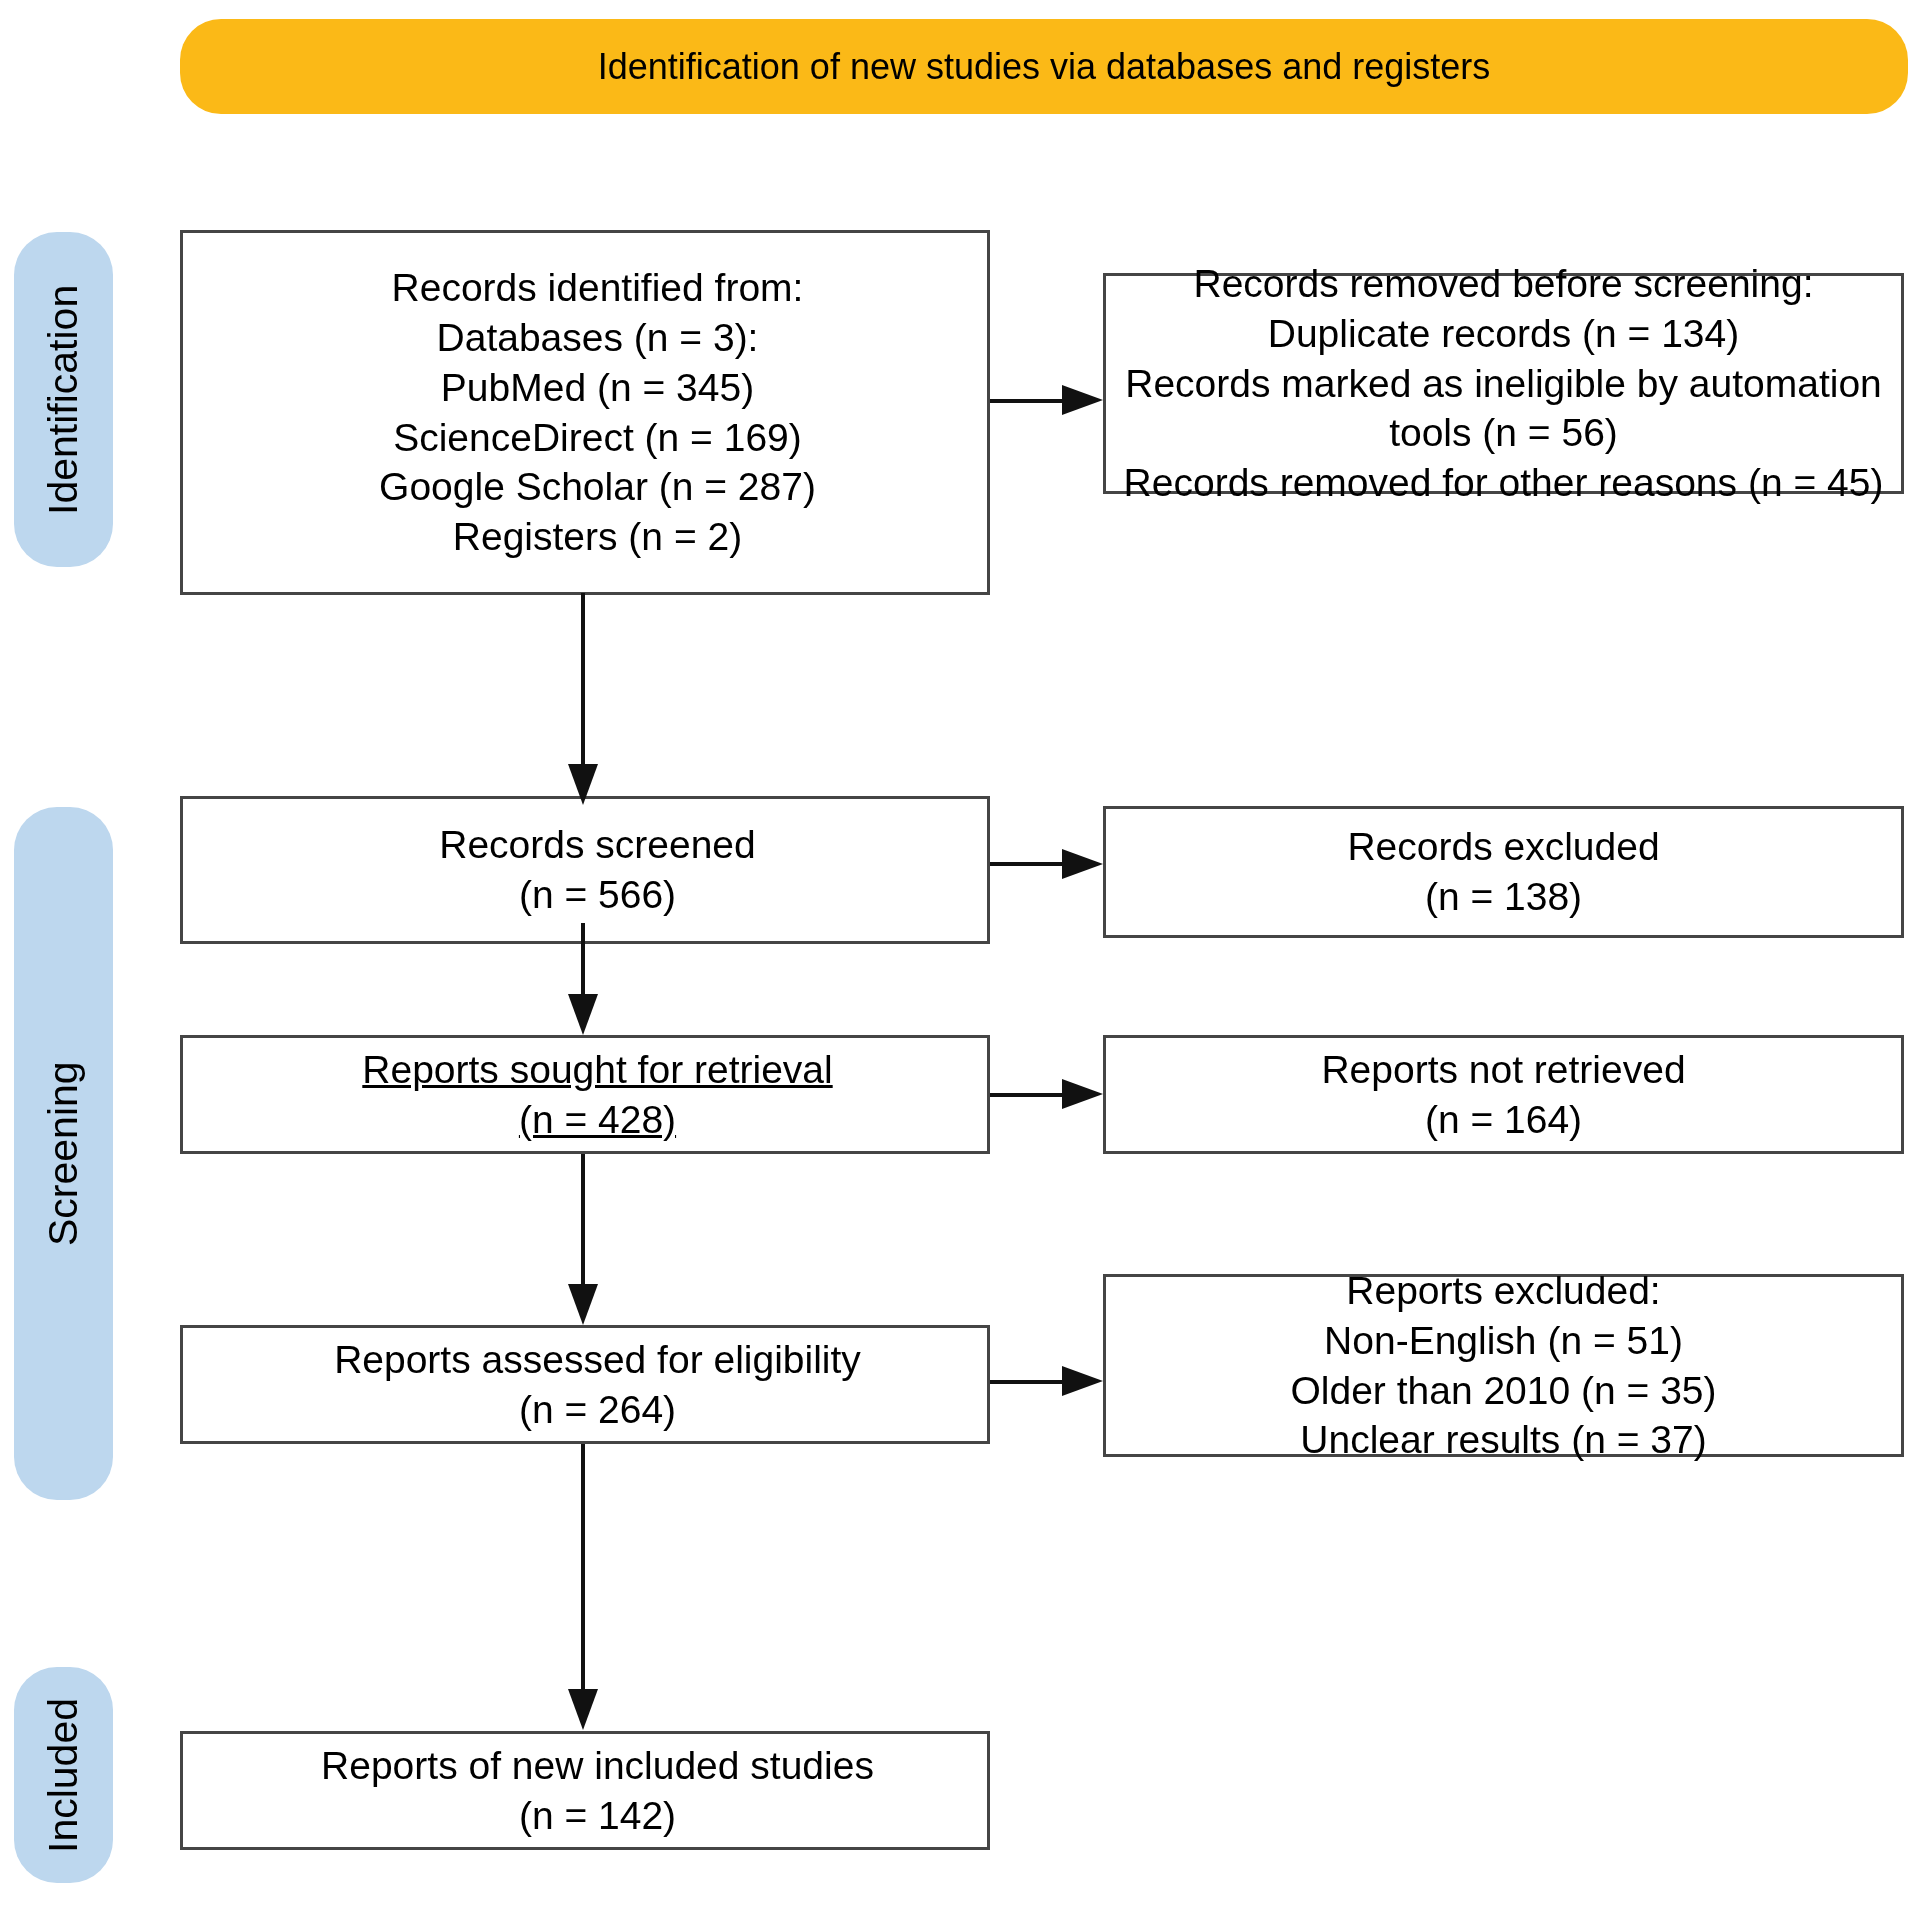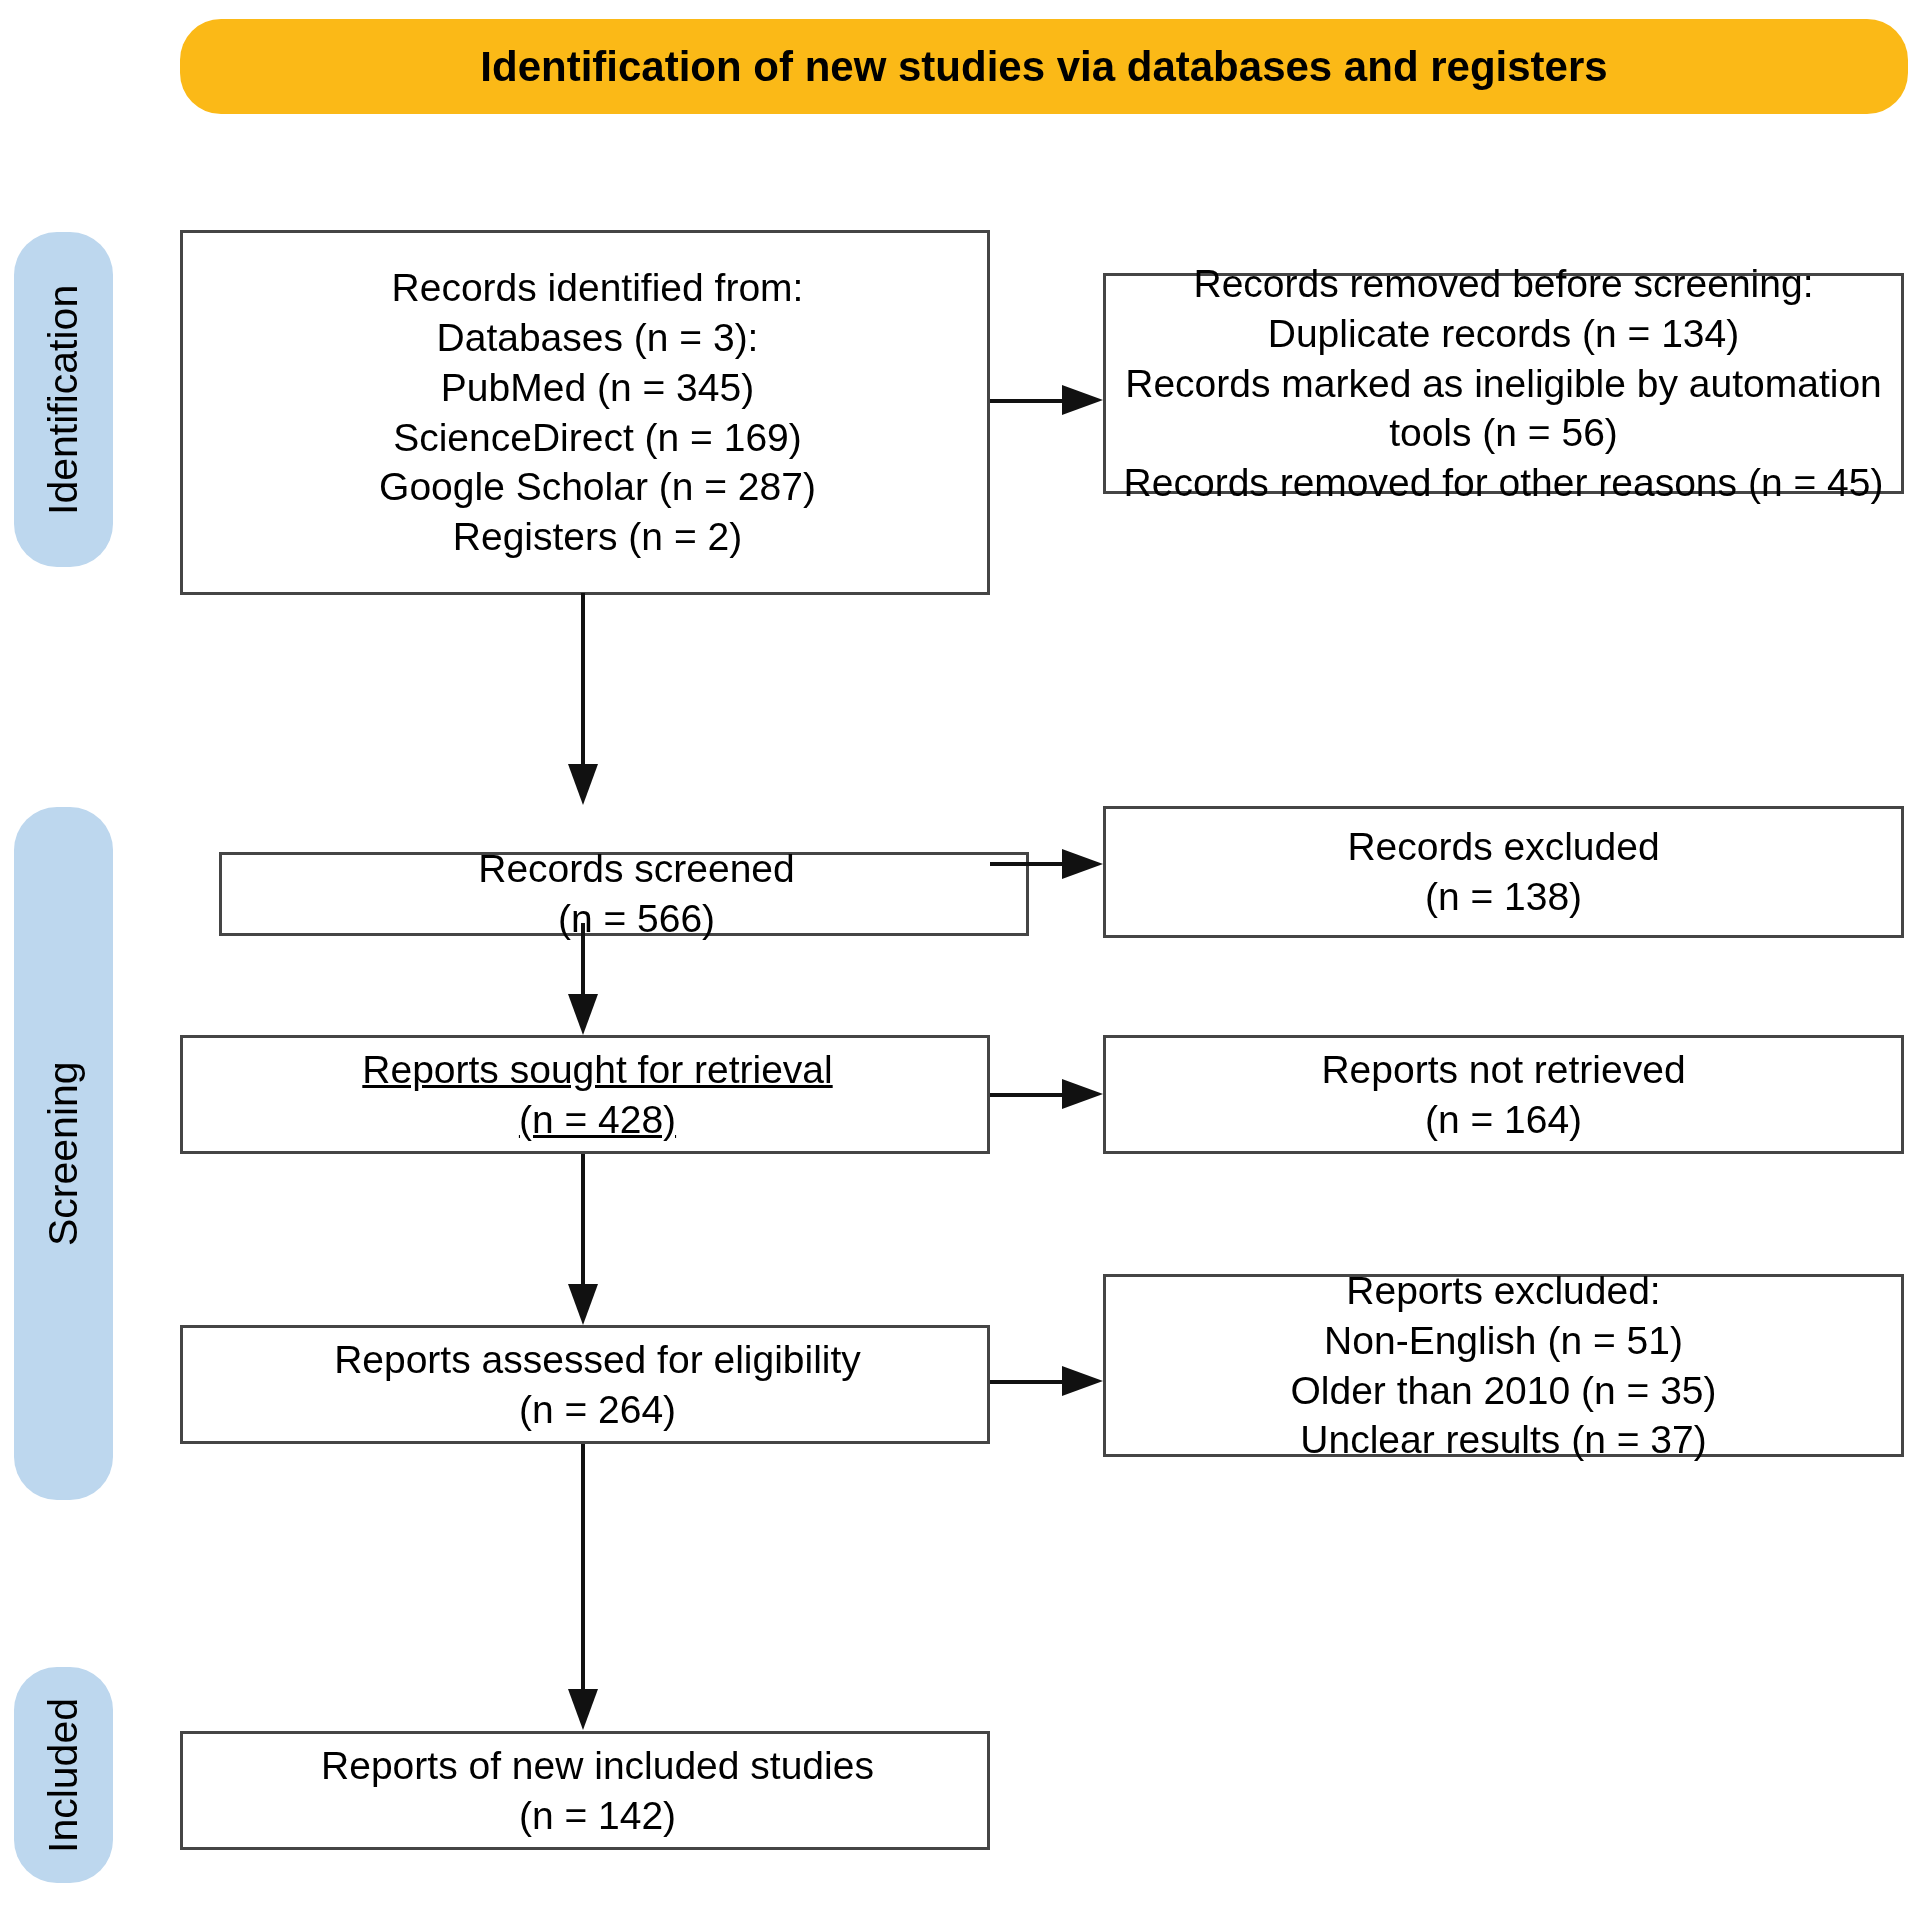--- a/index.html
+++ b/index.html
@@ -6,21 +6,21 @@
   .canvas{
     position:relative;width:1930px;height:1927px;background:#fff;
     font-family:"Liberation Sans","DejaVu Sans",sans-serif;color:#000;overflow:hidden;
   }
   
   .banner{
     position:absolute;left:180px;top:19px;width:1728px;height:95px;
     background:var(--banner-bg,#FBB917);border-radius:41px;
     display:flex;align-items:center;justify-content:center;
   }
-  .banner-text{font-size:42px;font-weight:bold;}
+  .banner-text{font-size:36px;font-weight:normal;}
   
   .stage{
     position:absolute;left:13.5px;width:99px;background:var(--stage-bg,#BDD7EE);
     border-radius:43px;display:flex;align-items:center;justify-content:center;
     writing-mode:vertical-rl;transform:rotate(180deg);
   }
   .stage-text{font-size:41px;}
   .stage-identification{top:232px;height:335px;}
   .stage-screening{top:807px;height:693px;}
   .stage-included{top:1667px;height:216px;}
@@ -28,21 +28,21 @@
   .box{
     position:absolute;background:#fff;border:3.6px solid var(--box-border,#454545);
     display:flex;align-items:center;justify-content:center;text-align:center;
     box-sizing:border-box;
   }
   .box-text{font-size:39px;line-height:1.28;white-space:pre-line;padding:0 10.8px;}
   .col-left{left:180px;width:810px;padding-left:25px;}
   .col-right{left:1103px;width:801px;}
   .box-identified{top:230px;height:365px;}
   .box-removed{top:273px;height:221px;}
-  .box-screened{top:852px;height:84px;margin-left:39px;}
+  .box-screened{top:796px;height:148px;}
   .box-excluded{top:806px;height:132px;}
   .box-sought{top:1035px;height:119px;text-decoration:underline;}
   .box-notretrieved{top:1035px;height:119px;}
   .box-assessed{top:1325px;height:119px;}
   .box-reportsexcluded{top:1274px;height:183px;}
   .box-included{top:1731px;height:119px;}
   
   .vline{position:absolute;width:3.6px;background:var(--arrow,#111);}
   .hline{position:absolute;height:3.6px;background:var(--arrow,#111);}
   .arr-down{position:absolute;width:0;height:0;

